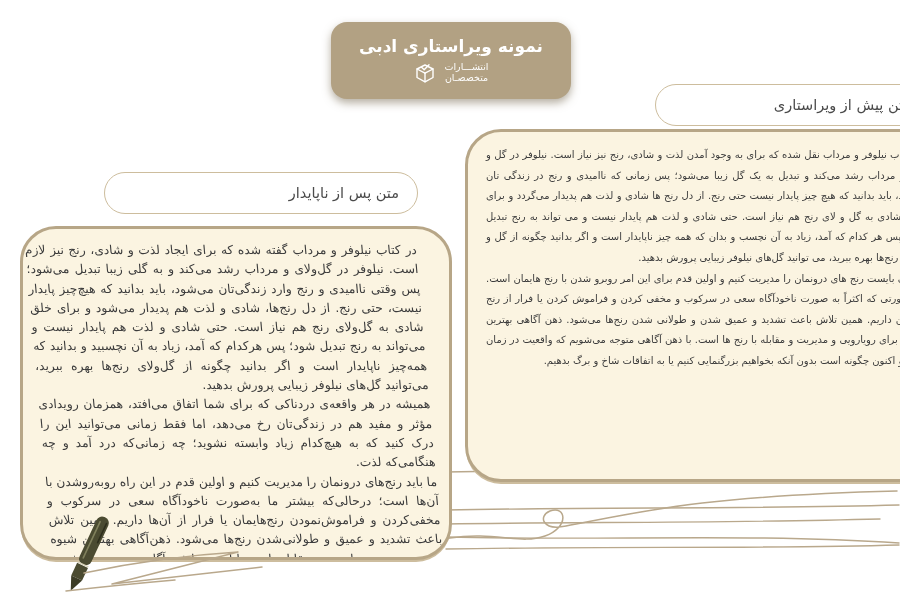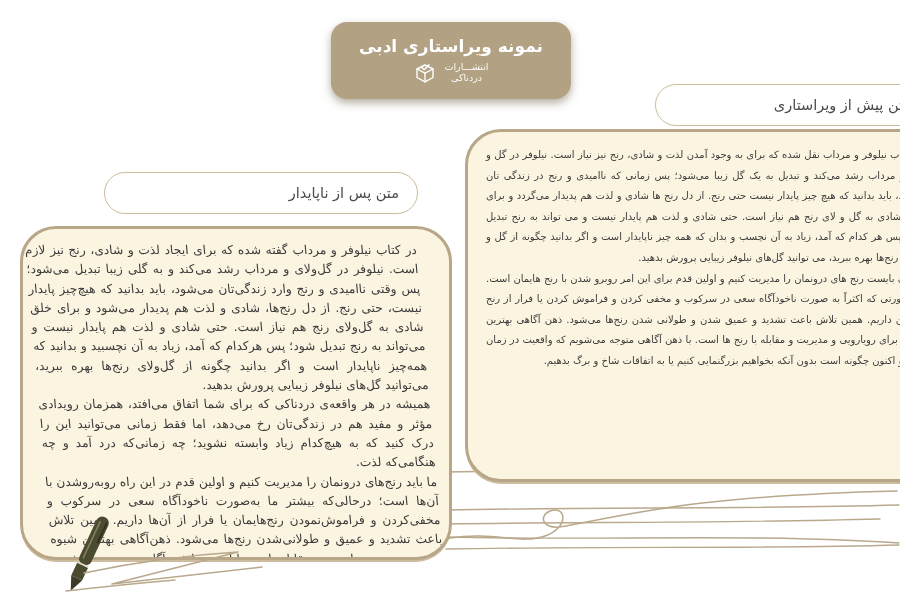--- a/index.html
+++ b/index.html
@@ -81,21 +81,21 @@
     <div class="badge-title">نمونه ویراستاری ادبی</div>
     <div class="logo-row">
       <svg width="24" height="24" viewBox="0 0 24 24" fill="none" stroke="#ffffff" stroke-width="1.4" stroke-linejoin="round" stroke-linecap="round">
         <path d="M12 4 L20 8 L20 16.5 L12 20.8 L4 16.5 L4 8 Z"></path>
         <path d="M4 8 L12 12.2 L20 8"></path>
         <path d="M12 12.2 L12 20.8"></path>
         <path d="M8.6 6.2 L11.2 8.8 L16 3.8"></path>
       </svg>
       <div class="logo-text">
         <div>انتشـــارات</div>
-        <div>دردناکی</div>
+        <div>متخصصـان</div>
       </div>
     </div>
   </div>
 
   <div class="label label-before">
     <span>متن پیش از ویراستاری</span>
   </div>
 
   <div class="block block-before">
     <p>در کتاب نیلوفر و مرداب نقل شده که برای به وجود آمدن لذت و شادی، رنج نیز نیاز است. نیلوفر در گل و لای و مرداب رشد می‌کند و تبدیل به یک گل زیبا می‌شود؛ پس زمانی که ناامیدی و رنج در زندگی تان می‌آید، باید بدانید که هیچ چیز پایدار نیست حتی رنج. از دل رنج ها شادی و لذت هم پدیدار می‌گردد و برای خلق شادی به گل و لای رنج هم نیاز است. حتی شادی و لذت هم پایدار نیست و می تواند به رنج تبدیل شود پس هر کدام که آمد، زیاد به آن نچسب و بدان که همه چیز ناپایدار است و اگر بدانید چگونه از گل و لای و رنج‌ها بهره ببرید، می توانید گل‌های نیلوفر زیبایی پرورش بدهید.</p>

